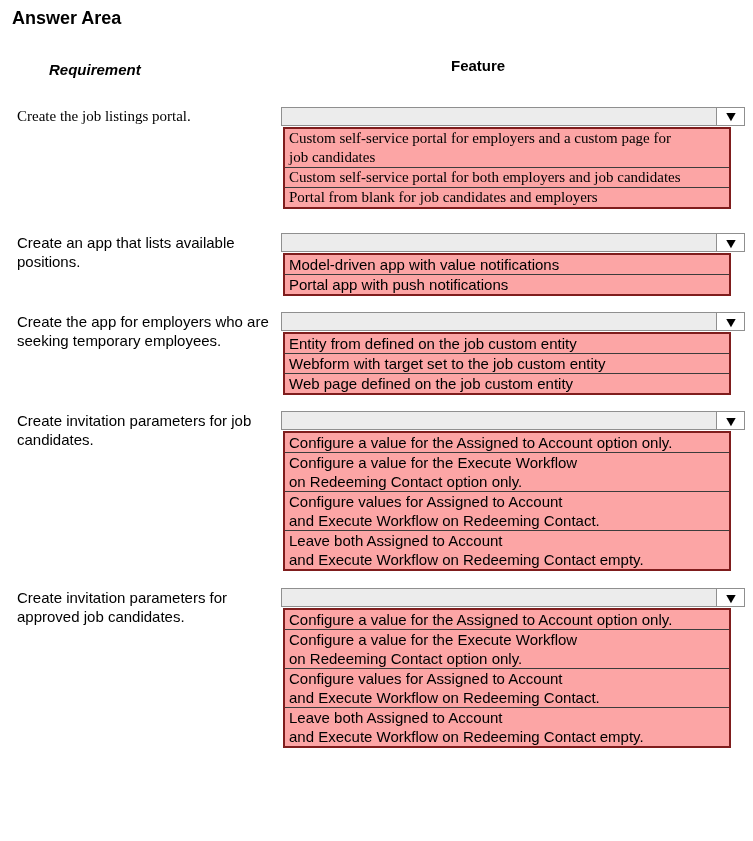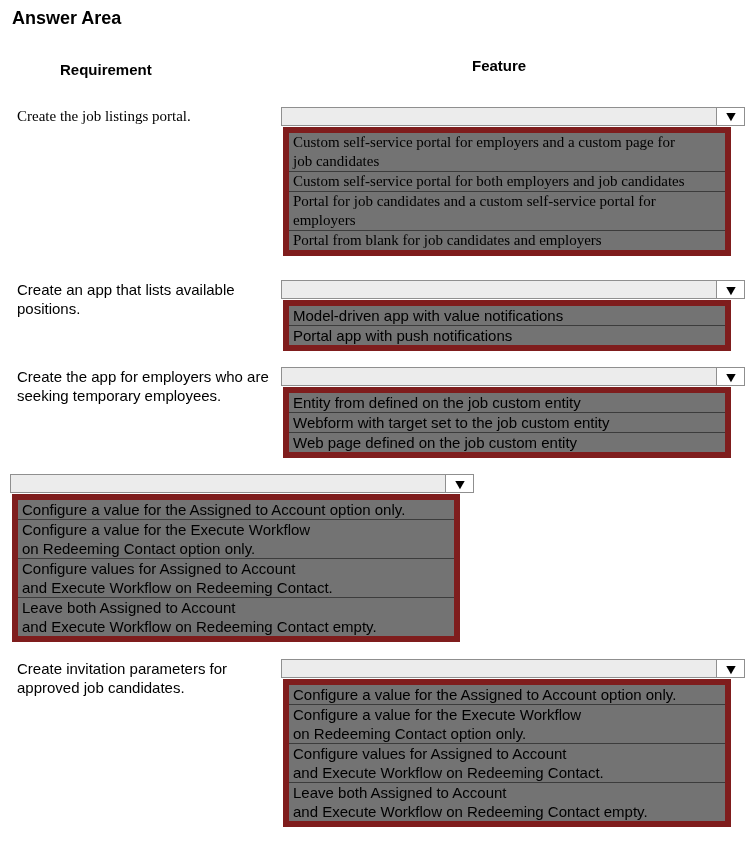--- a/index.html
+++ b/index.html
@@ -28,22 +28,22 @@
   .col-headers {
     position: relative;
     height: 79px;
   }
   .col-header {
     position: absolute;
     font-size: 15px;
     font-weight: bold;
     white-space: nowrap;
   }
-  .req-header { left: 50px; top: 33px; }
-  .feature-header { left: 462px; top: 29px; }
+  .req-header { left: 39px; top: 33px; font-style: italic; }
+  .feature-header { left: 441px; top: 29px; }
 
   .block {
     display: flex;
     align-items: flex-start;
     margin-bottom: 16px;
   }
   .block.mb-lg { margin-bottom: 24px; font-family: Liberation Serif, serif; }
   .block.mb-md { margin-bottom: 17px; }
 
   .req-cell {
@@ -86,22 +86,22 @@
     justify-content: center;
   }
   .dd-arrow-glyph {
     font-size: 14px;
     line-height: 14px;
     color: #000000;
     transform: scaleX(1.15);
   }
   .options {
     margin: 1px 14px 0 2px;
-    border: 6px solid #7f1d1d;
-    background: #737373;
+    border: 2px solid #7f1d1d;
+    background: #fca5a5;
   }
   .option {
     font-size: 15px;
     line-height: 19px;
     padding: 0 4px;
     white-space: pre-line;
     border-top: 1px solid #3c3c3c;
   }
   .option:first-child { border-top: none; }
 </style>
@@ -123,22 +123,20 @@
       <div class="dropdown">
         <div class="dd-value"></div>
         <div class="dd-arrow">
           <span class="dd-arrow-glyph">▼</span>
         </div>
       </div>
       <div class="options">
           <div class="option">Custom self-service portal for employers and a custom page for
 job candidates</div>
           <div class="option">Custom self-service portal for both employers and job candidates</div>
-          <div class="option">Portal for job candidates and a custom self-service portal for
-employers</div>
           <div class="option">Portal from blank for job candidates and employers</div>
         </div>
     </div>
   </div>
 
   <div class="block">
     <div class="req-cell">Create an app that lists available
 positions.</div>
     <div class="feature-cell">
       <div class="dropdown">
@@ -166,20 +164,22 @@
       </div>
       <div class="options">
           <div class="option">Entity from defined on the job custom entity</div>
           <div class="option">Webform with target set to the job custom entity</div>
           <div class="option">Web page defined on the job custom entity</div>
         </div>
     </div>
   </div>
 
   <div class="block mb-md">
+    <div class="req-cell">Create invitation parameters for job
+candidates.</div>
     <div class="feature-cell">
       <div class="dropdown">
         <div class="dd-value"></div>
         <div class="dd-arrow">
           <span class="dd-arrow-glyph">▼</span>
         </div>
       </div>
       <div class="options">
           <div class="option">Configure a value for the Assigned to Account option only.</div>
           <div class="option">Configure a value for the Execute Workflow

